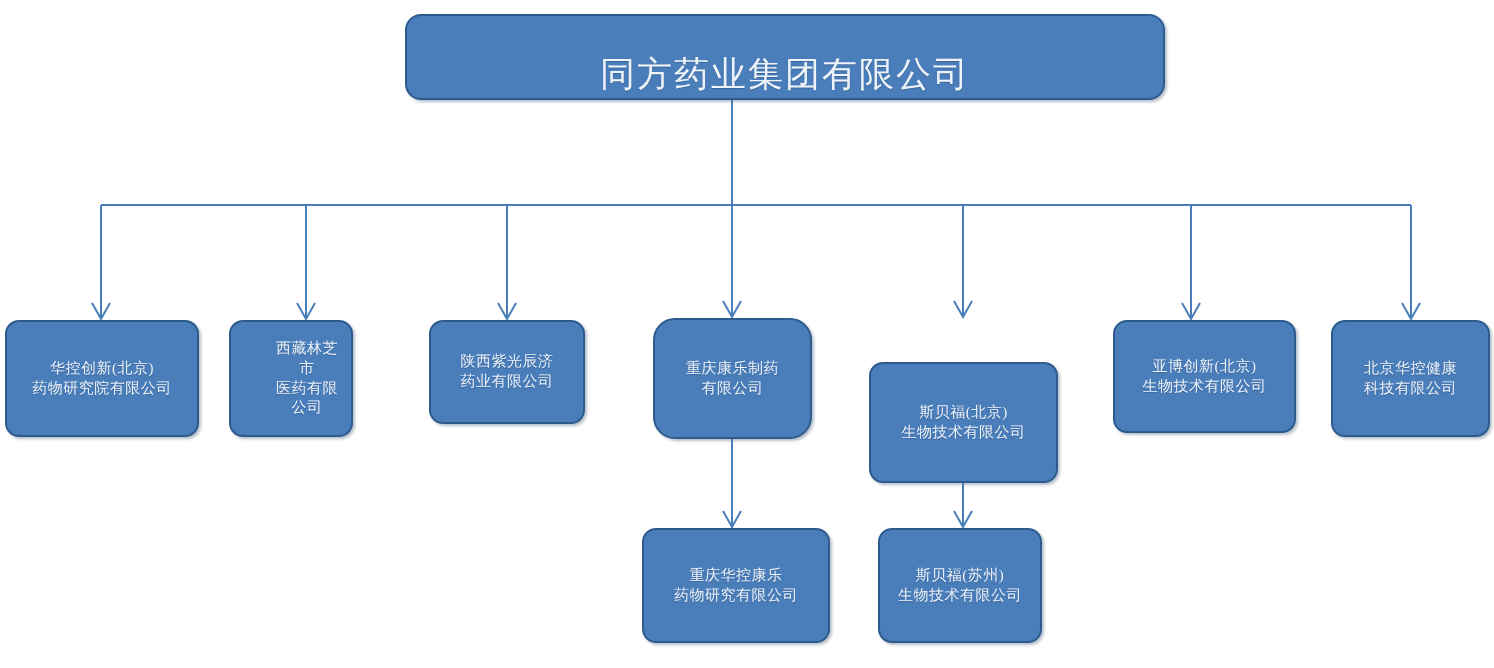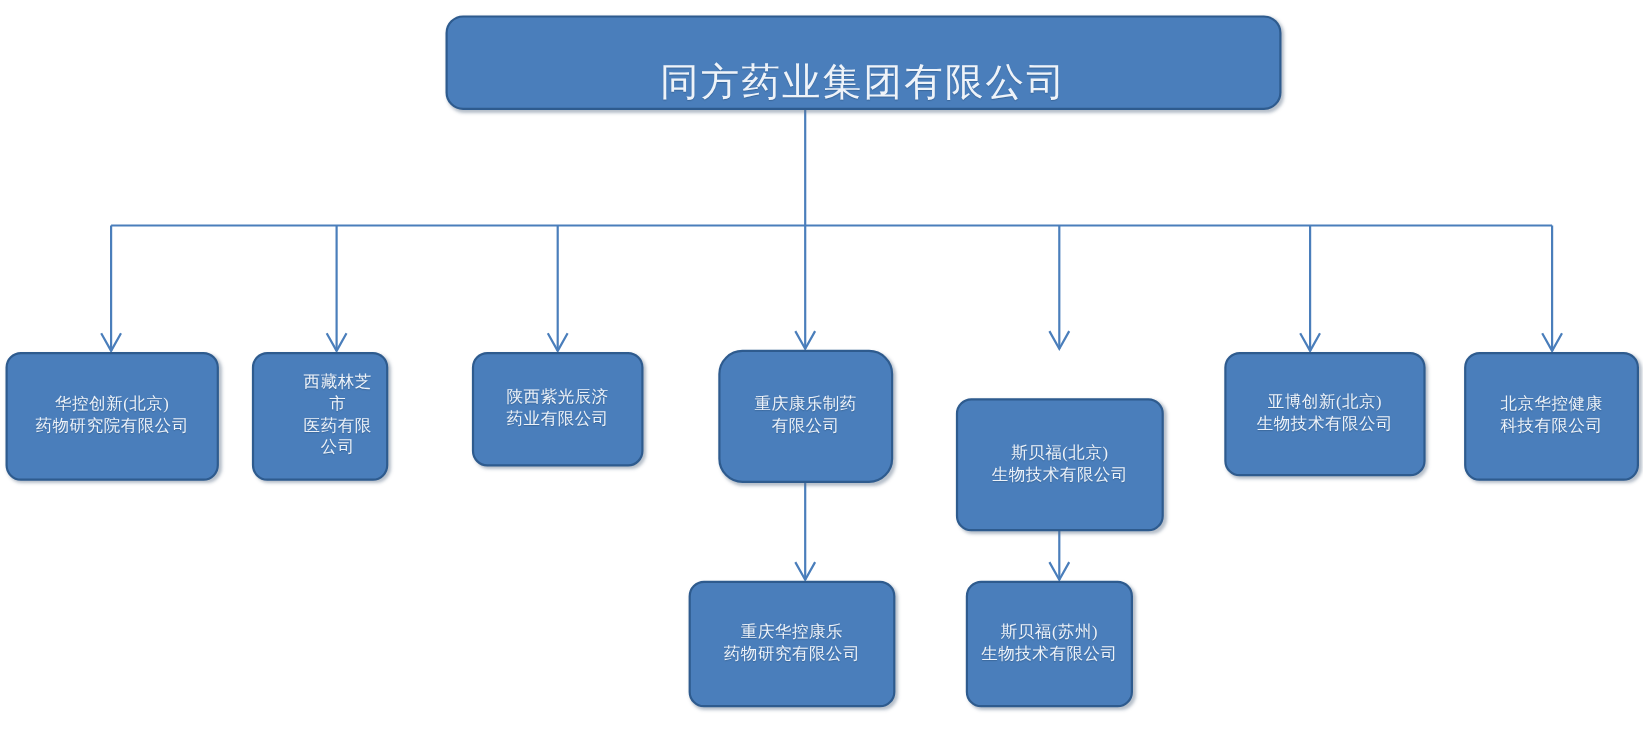--- a/index.html
+++ b/index.html
@@ -116,23 +116,23 @@
       <div class="org-node level-1" style="left: 1101px; top: 320px; width: 183px; height: 113px; margin-left: 12px;">
         <span class="node-label">亚博创新(北京)
 生物技术有限公司</span>
       </div>
       <div class="org-node level-1" style="left: 1331px; top: 320px; width: 159px; height: 117px;">
         <span class="node-label">北京华控健康
 科技有限公司</span>
       </div>
     </div>
   <div id="level2-nodes">
-      <div class="org-node level-2" style="left: 626px; top: 528px; width: 188px; height: 115px;">
+      <div class="org-node level-2" style="left: 642px; top: 528px; width: 188px; height: 115px;">
         <span class="node-label">重庆华控康乐
 药物研究有限公司</span>
       </div>
-      <div class="org-node level-2" style="left: 878px; top: 528px; width: 152px; height: 115px;">
+      <div class="org-node level-2" style="left: 878px; top: 528px; width: 164px; height: 115px;">
         <span class="node-label">斯贝福(苏州)
 生物技术有限公司</span>
       </div>
     </div>
 
 </div>
 
 </body></html>

